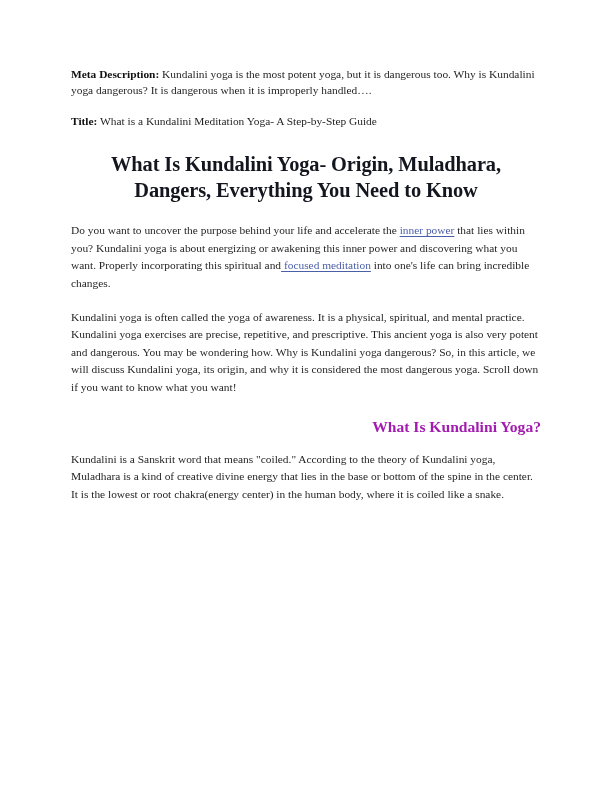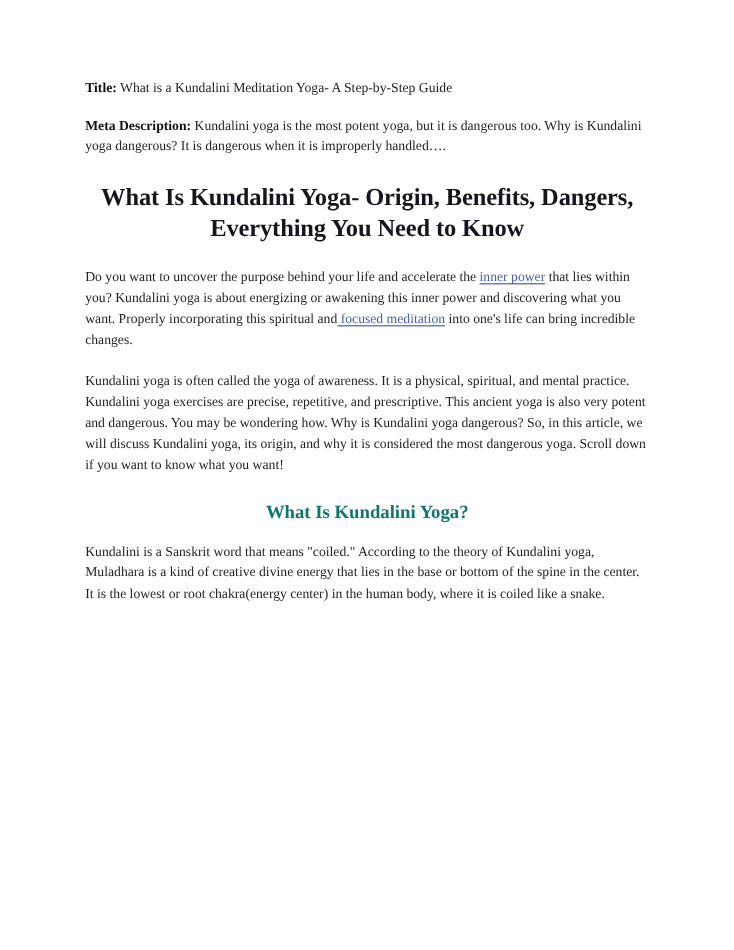--- a/index.html
+++ b/index.html
@@ -55,44 +55,44 @@
     color: #1f1f1f;
     margin: 0 0 16px 0;
     text-align: left;
   }
   p.para.tight {
   }
   h2.section-title {
     font-size: 15.6px;
     line-height: 20px;
     font-weight: bold;
-    color: #0f766e;
-    text-align: center;
+    color: #a21caf;
+    text-align: right;
     margin: 20px 0 14px 0;
   }
   a.doclink {
     color: #4b5fa8;
     text-underline-offset: 1.5px;
   }
 </style>
 </head>
 <body>
 
 <div class="page">
   <div class="doc-body">
 
+    <p class="meta-line">
+      <span class="label">Meta Description:</span><span> Kundalini yoga is the most potent yoga, but it is dangerous too. Why is Kundalini yoga dangerous? It is dangerous when it is improperly handled….</span>
+    </p>
+
     <p class="meta-line first">
       <span class="label">Title:</span><span> What is a Kundalini Meditation Yoga- A Step-by-Step Guide</span>
     </p>
 
-    <p class="meta-line">
-      <span class="label">Meta Description:</span><span> Kundalini yoga is the most potent yoga, but it is dangerous too. Why is Kundalini yoga dangerous? It is dangerous when it is improperly handled….</span>
-    </p>
-
-    <h1 class="doc-title">What Is Kundalini Yoga- Origin, Benefits, Dangers, Everything You Need to Know</h1>
+    <h1 class="doc-title">What Is Kundalini Yoga- Origin, Muladhara, Dangers, Everything You Need to Know</h1>
 
     <p class="para">
       <span>Do you want to uncover the purpose behind your life and accelerate the </span><a class="doclink" href="#">inner power</a><span> that lies within you? Kundalini yoga is about energizing or awakening this inner power and discovering what you want. Properly incorporating this spiritual and</span><a class="doclink" href="#"> focused meditation</a><span> into one's life can bring incredible changes.</span>
     </p>
 
     <p class="para tight">Kundalini yoga is often called the yoga of awareness. It is a physical, spiritual, and mental practice. Kundalini yoga exercises are precise, repetitive, and prescriptive. This ancient yoga is also very potent and dangerous. You may be wondering how. Why is Kundalini yoga dangerous? So, in this article, we will discuss Kundalini yoga, its origin, and why it is considered the most dangerous yoga. Scroll down if you want to know what you want!</p>
 
     <h2 class="section-title">What Is Kundalini Yoga?</h2>
 
     <p class="para">Kundalini is a Sanskrit word that means "coiled." According to the theory of Kundalini yoga, Muladhara is a kind of creative divine energy that lies in the base or bottom of the spine in the center. It is the lowest or root chakra(energy center) in the human body, where it is coiled like a snake.</p>

